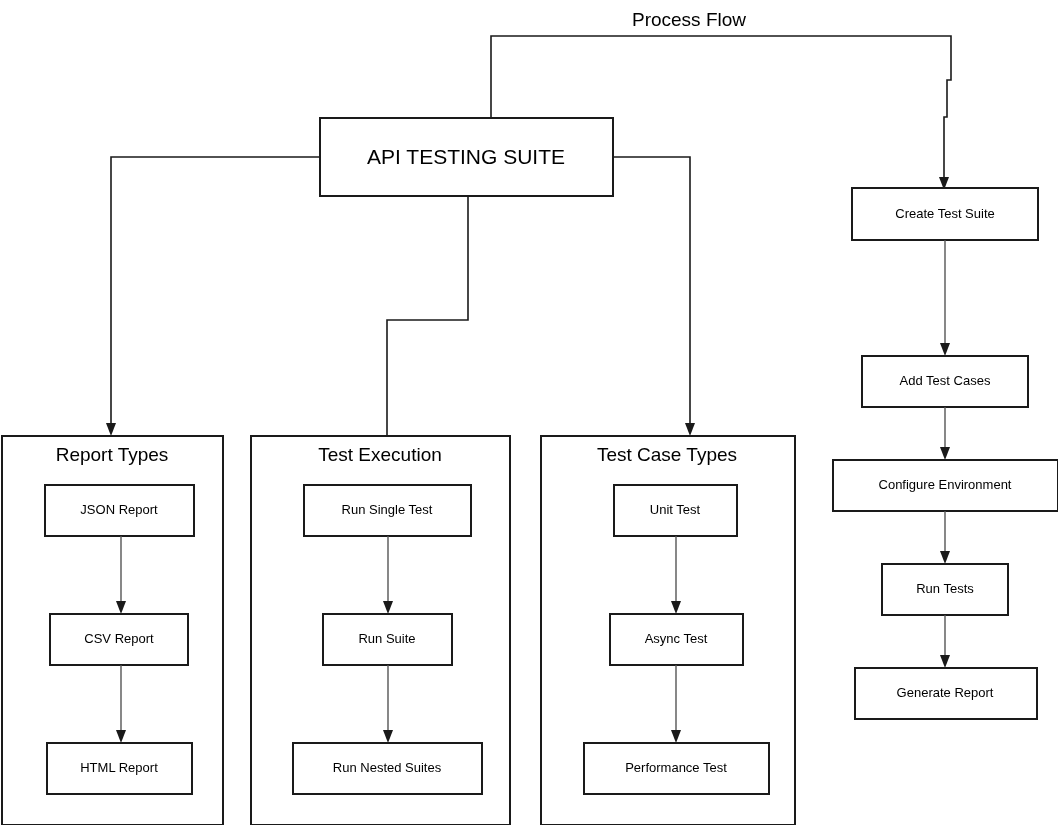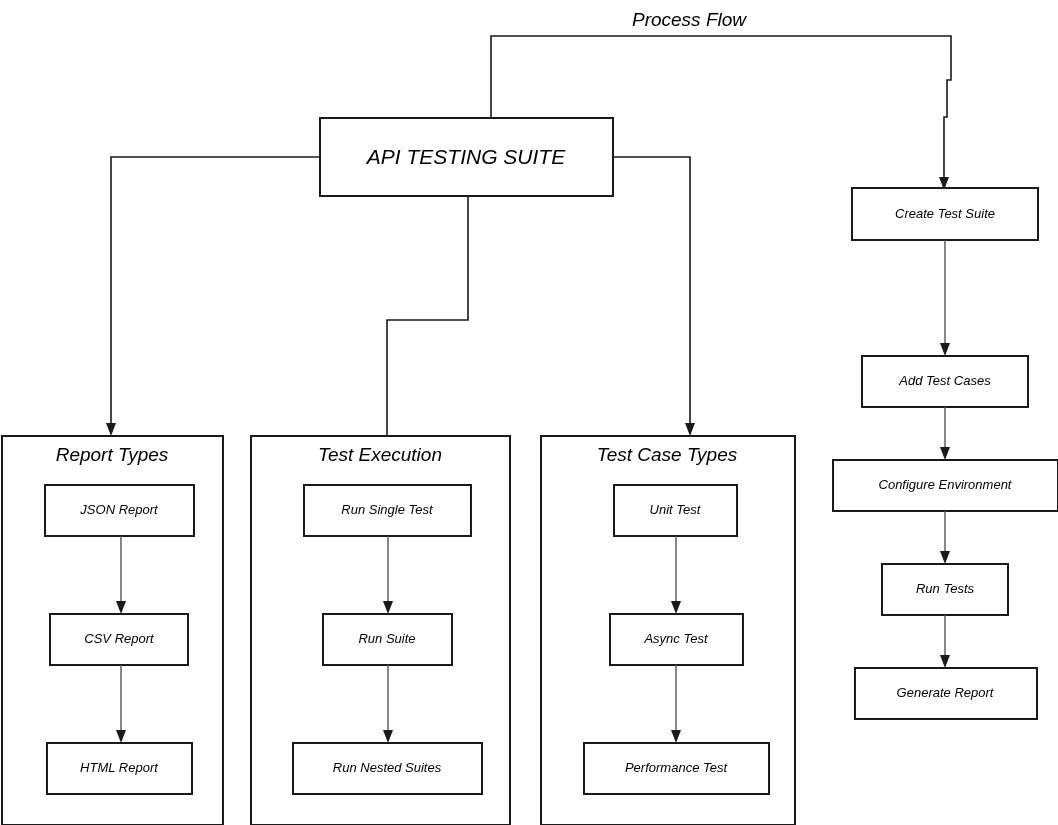--- a/index.html
+++ b/index.html
@@ -12,21 +12,20 @@
     width: 1058px;
     height: 825px;
     overflow: hidden;
     font-family: "Liberation Sans", sans-serif;
   }
   #diagram-root {
     position: relative;
     width: 852px;
     height: 825px;
     background: #ffffff;
-    font-style: italic;
   }
   svg#flow-svg {
     display: block;
     width: 1058px;
     height: 825px;
   }
   .node-rect {
     fill: #ffffff;
     stroke: #1a1a1a;
     stroke-width: 2;

